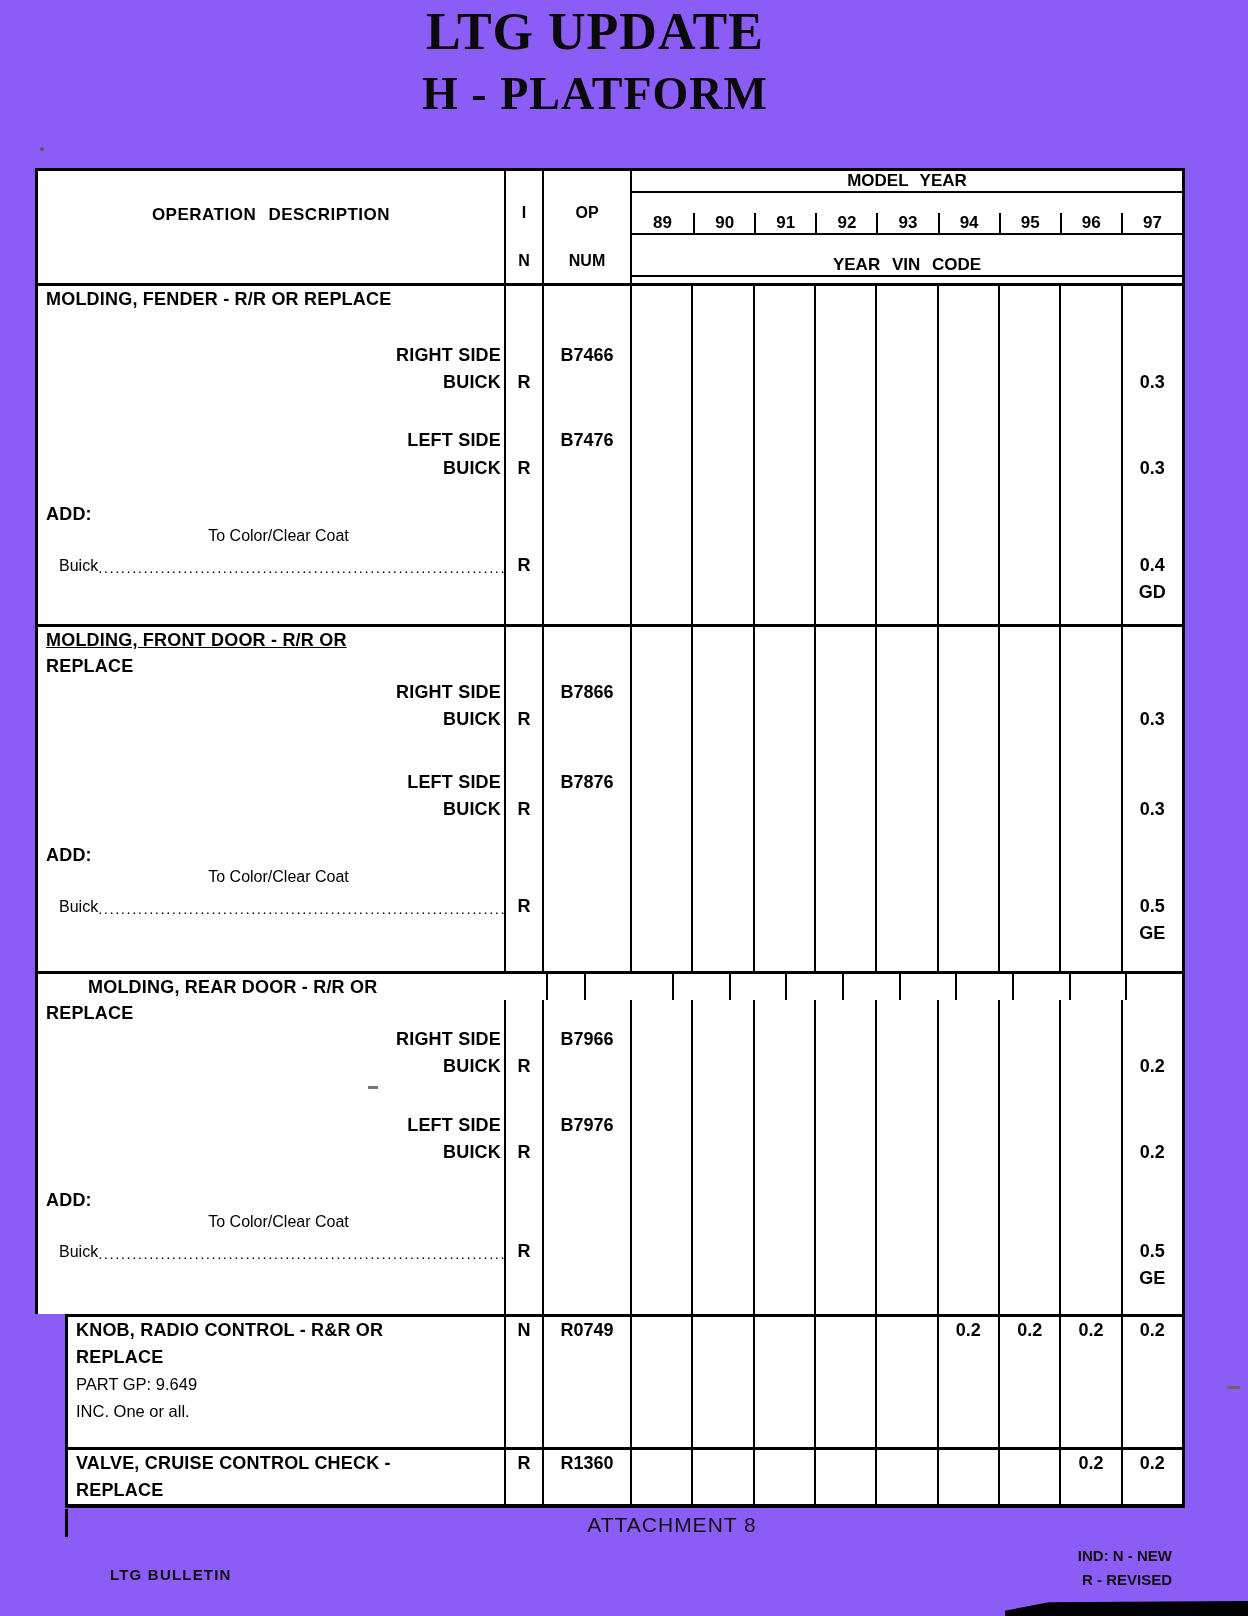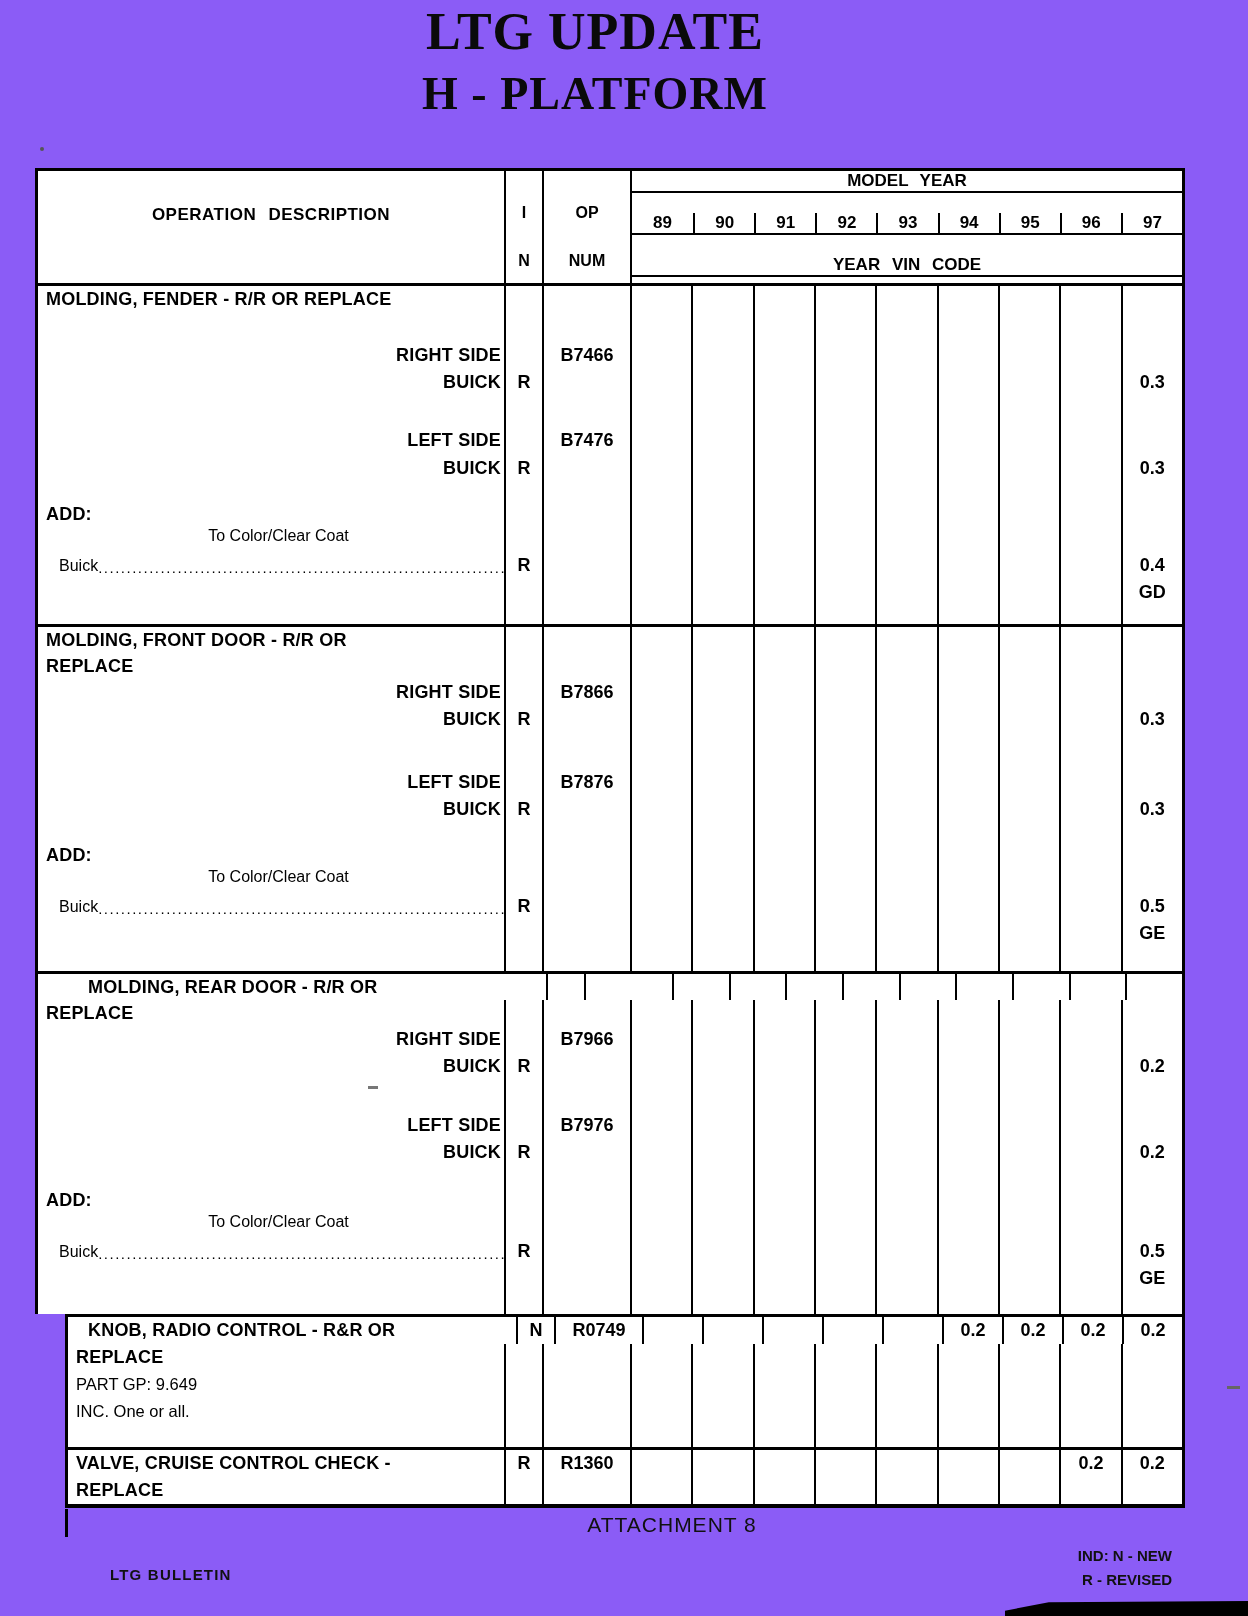--- a/index.html
+++ b/index.html
@@ -299,21 +299,21 @@
             <div class="cyr"></div>
             <div class="cyr"></div>
             <div class="cyr"></div>
             <div class="cyr"></div>
             <div class="cyr"></div>
             <div class="cyr"></div>
             <div class="cyr"></div>
           </div>
         </div>
         <div class="sec">
-          <div class="trow" style="height: 26px;">
+          <div class="trow" style="height: 26px; text-decoration: underline;">
             <div class="cdesc b">MOLDING, FRONT DOOR - R/R OR</div>
             <div class="cind"></div>
             <div class="cop"></div>
             <div class="cyr"></div>
             <div class="cyr"></div>
             <div class="cyr"></div>
             <div class="cyr"></div>
             <div class="cyr"></div>
             <div class="cyr"></div>
             <div class="cyr"></div>
@@ -679,21 +679,21 @@
             <div class="cyr"></div>
             <div class="cyr"></div>
             <div class="cyr"></div>
             <div class="cyr"></div>
             <div class="cyr"></div>
             <div class="cyr"></div>
             <div class="cyr"></div>
           </div>
         </div>
         <div class="sec indent">
-          <div class="trow" style="height: 27px; padding-left: 12px;">
+          <div class="trow" style="height: 27px;">
             <div class="cdesc b">KNOB, RADIO CONTROL - R&amp;R OR</div>
             <div class="cind">N</div>
             <div class="cop">R0749</div>
             <div class="cyr"></div>
             <div class="cyr"></div>
             <div class="cyr"></div>
             <div class="cyr"></div>
             <div class="cyr"></div>
             <div class="cyr">0.2</div>
             <div class="cyr">0.2</div>

